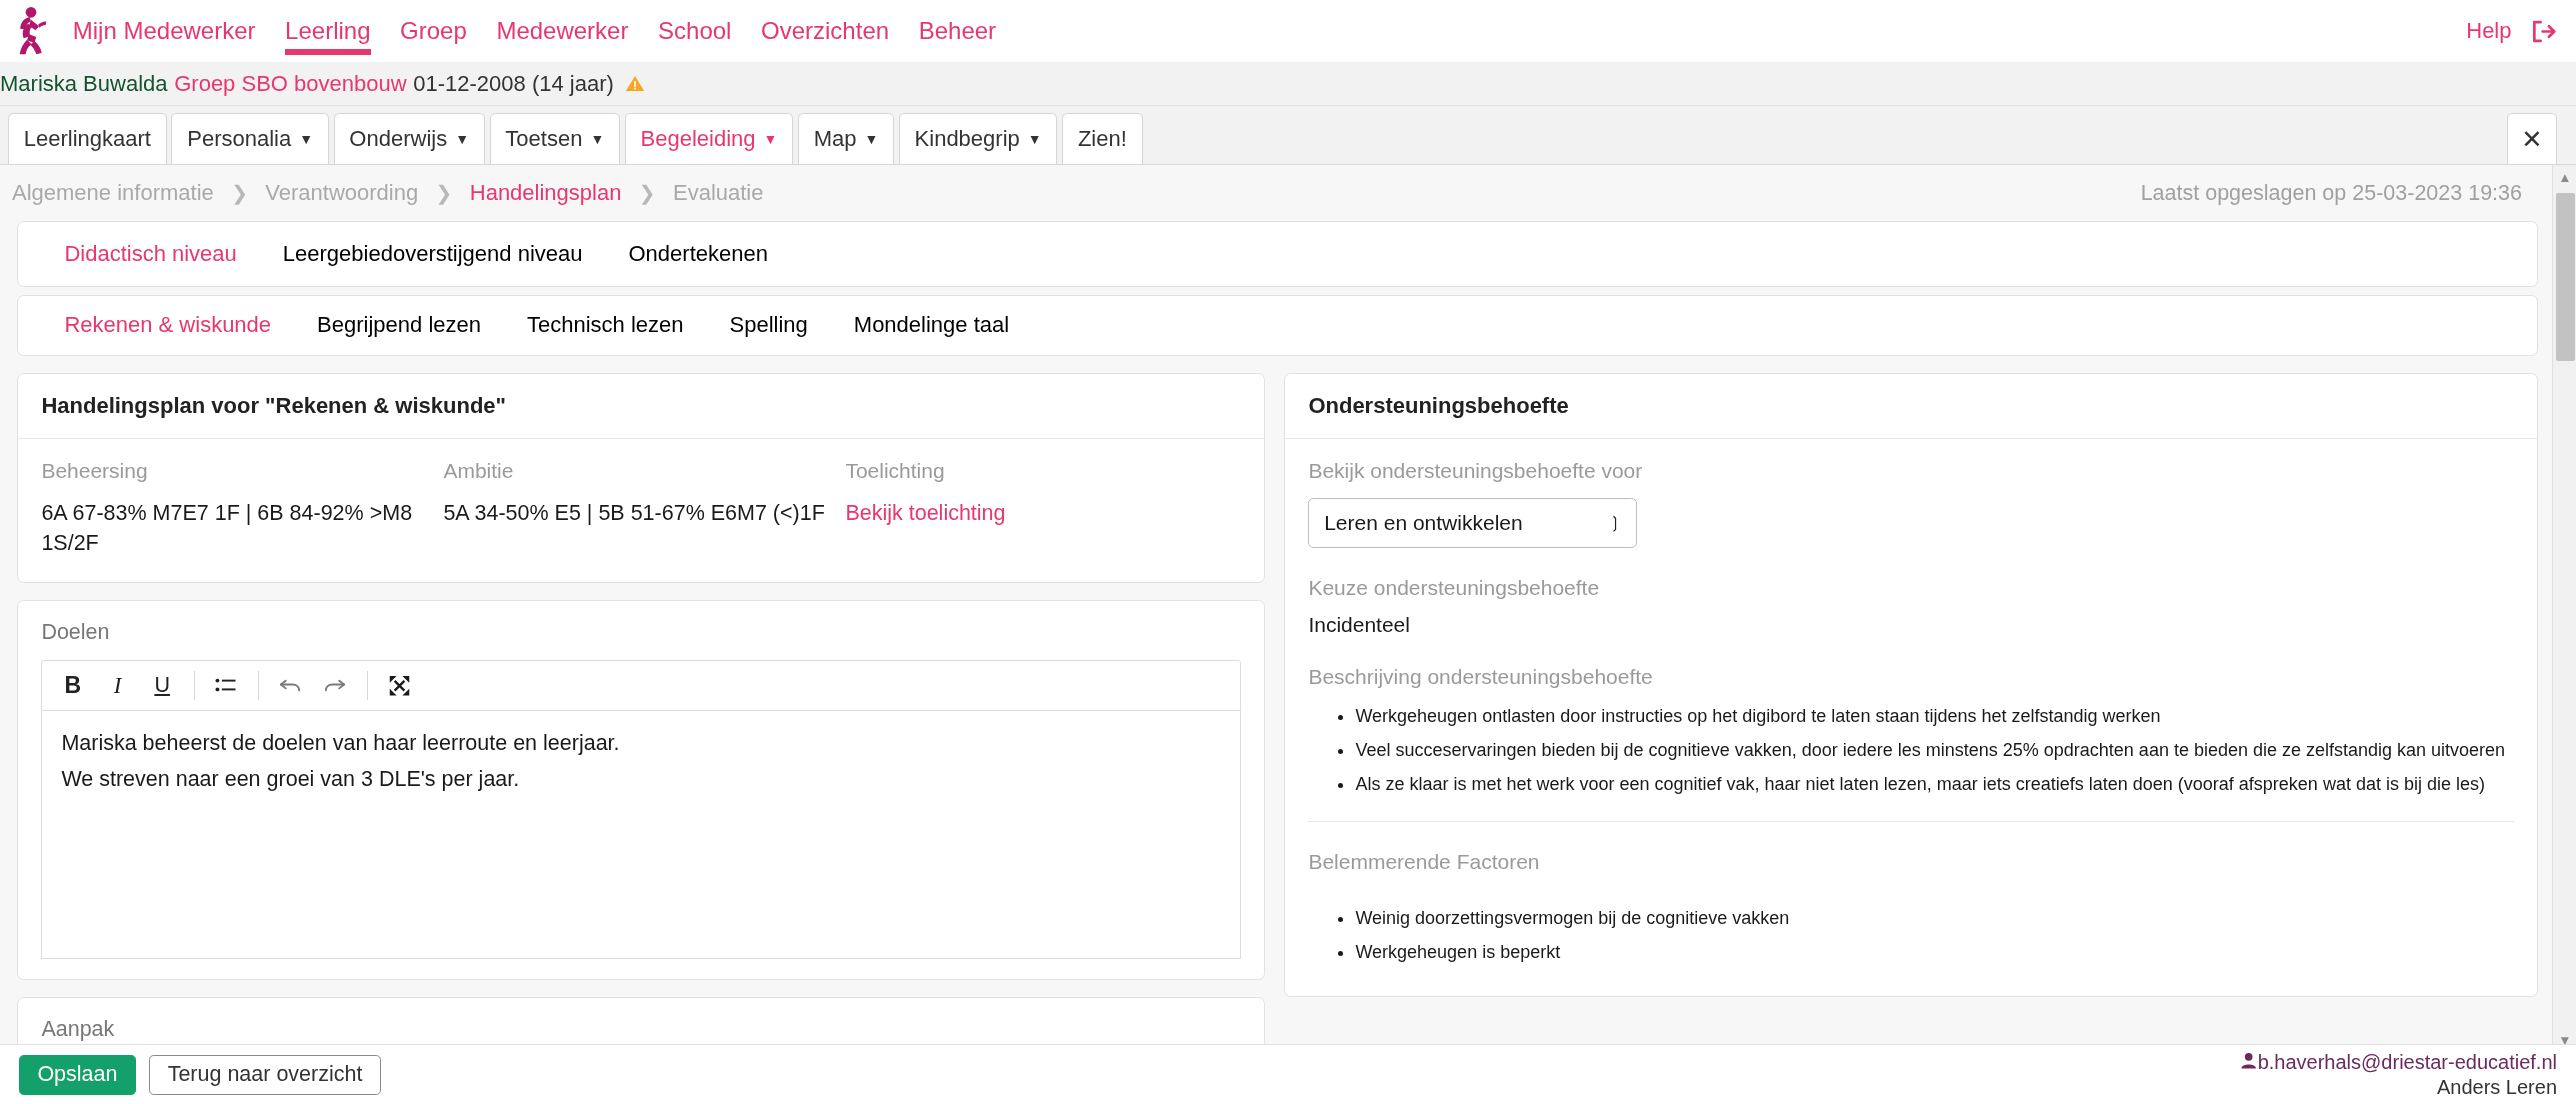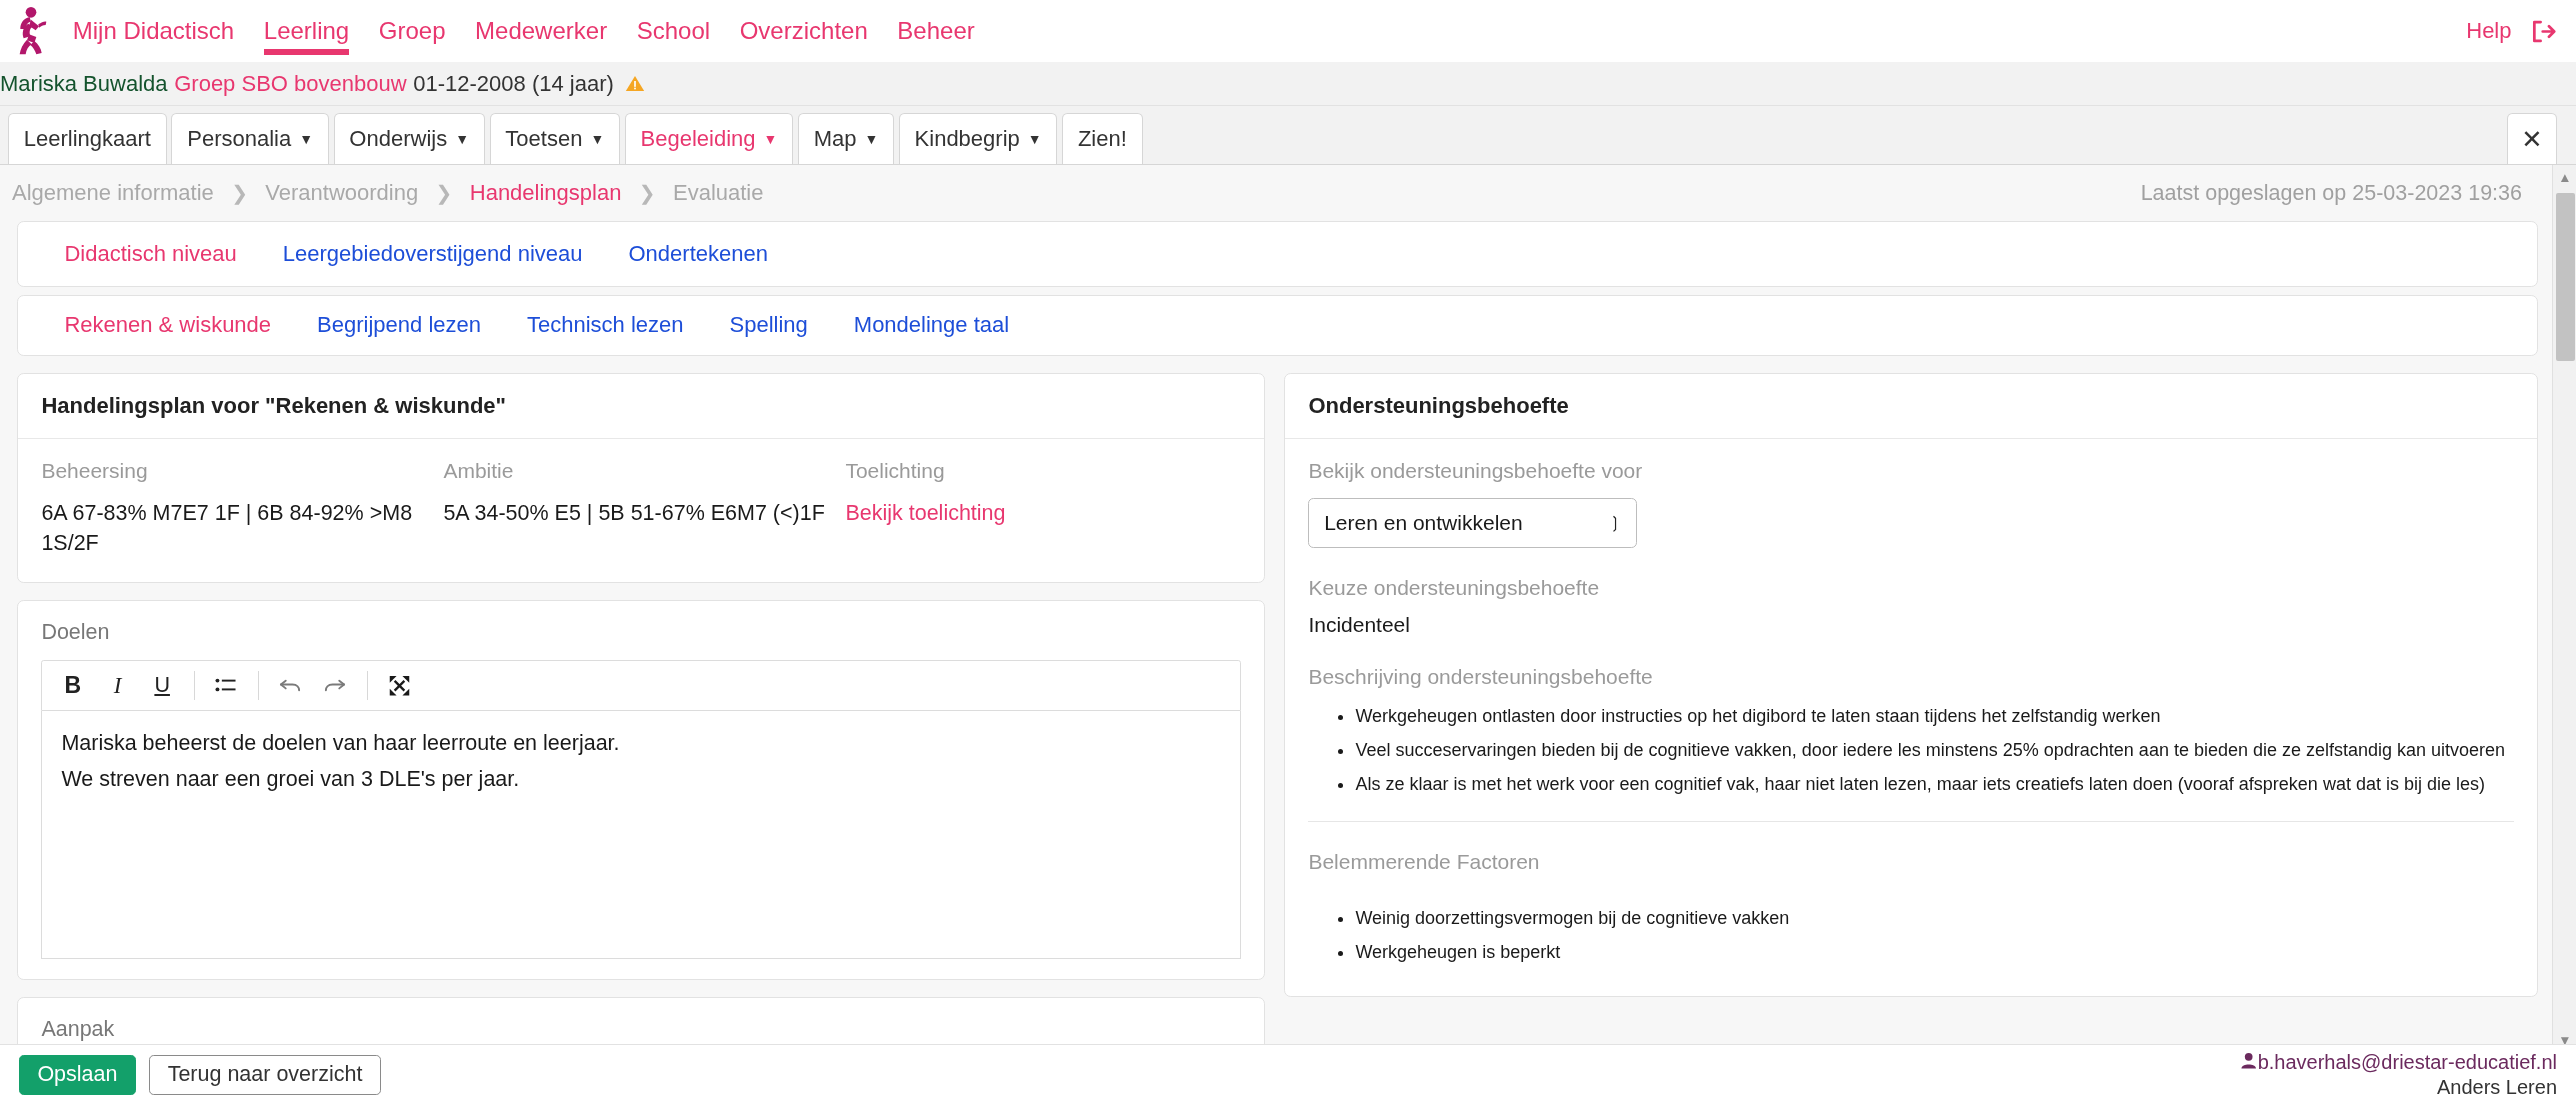--- a/index.html
+++ b/index.html
@@ -168,21 +168,21 @@
     margin: 0 38px 0 17.4px;
   }
   .tabrow {
     display: flex; align-items: center;
     height: 64px;
     padding-left: 23px;
     gap: 0;
   }
   .ctab {
     font-size: 22px;
-    color: #1d4ed8;
+    color: #000000;
     padding: 0 23px;
     cursor: pointer;
     white-space: nowrap;
   }
   .ctab.active { color: #e8376f; }
 
   .subtabcard { margin-top: 8px; }
   .subtabrow { height: 59px; }
 
   
@@ -327,21 +327,21 @@
         <path d="M30 20 L42 30 L37 36 L27 29 Z"></path>
         <path d="M26 26 C18 30 16 40 19 48 L29 45 C27 39 28 33 32 31 Z"></path>
         <path d="M27 42 L38 46 L35 55 L24 51 Z"></path>
         <path d="M24 50 C18 56 14 64 13 72 L22 72 C23 65 26 60 31 57 Z"></path>
         <path d="M35 52 C41 57 45 63 46 70 L38 72 C36 66 33 61 29 58 Z"></path>
         <path d="M41 27 C46 24 50 22 53 23 L52 28 C48 28 45 30 42 32 Z"></path>
       </g>
     </svg>
   </div>
   <div class="mainnav">
-    <div class="navitem">Mijn Didactisch</div>
+    <div class="navitem">Mijn Medewerker</div>
     <div class="navitem active">Leerling</div>
     <div class="navitem">Groep</div>
     <div class="navitem">Medewerker</div>
     <div class="navitem">School</div>
     <div class="navitem">Overzichten</div>
     <div class="navitem">Beheer</div>
   </div>
   <div class="topright">
     <div class="helplink">Help</div>
     <div class="logout-icon">

